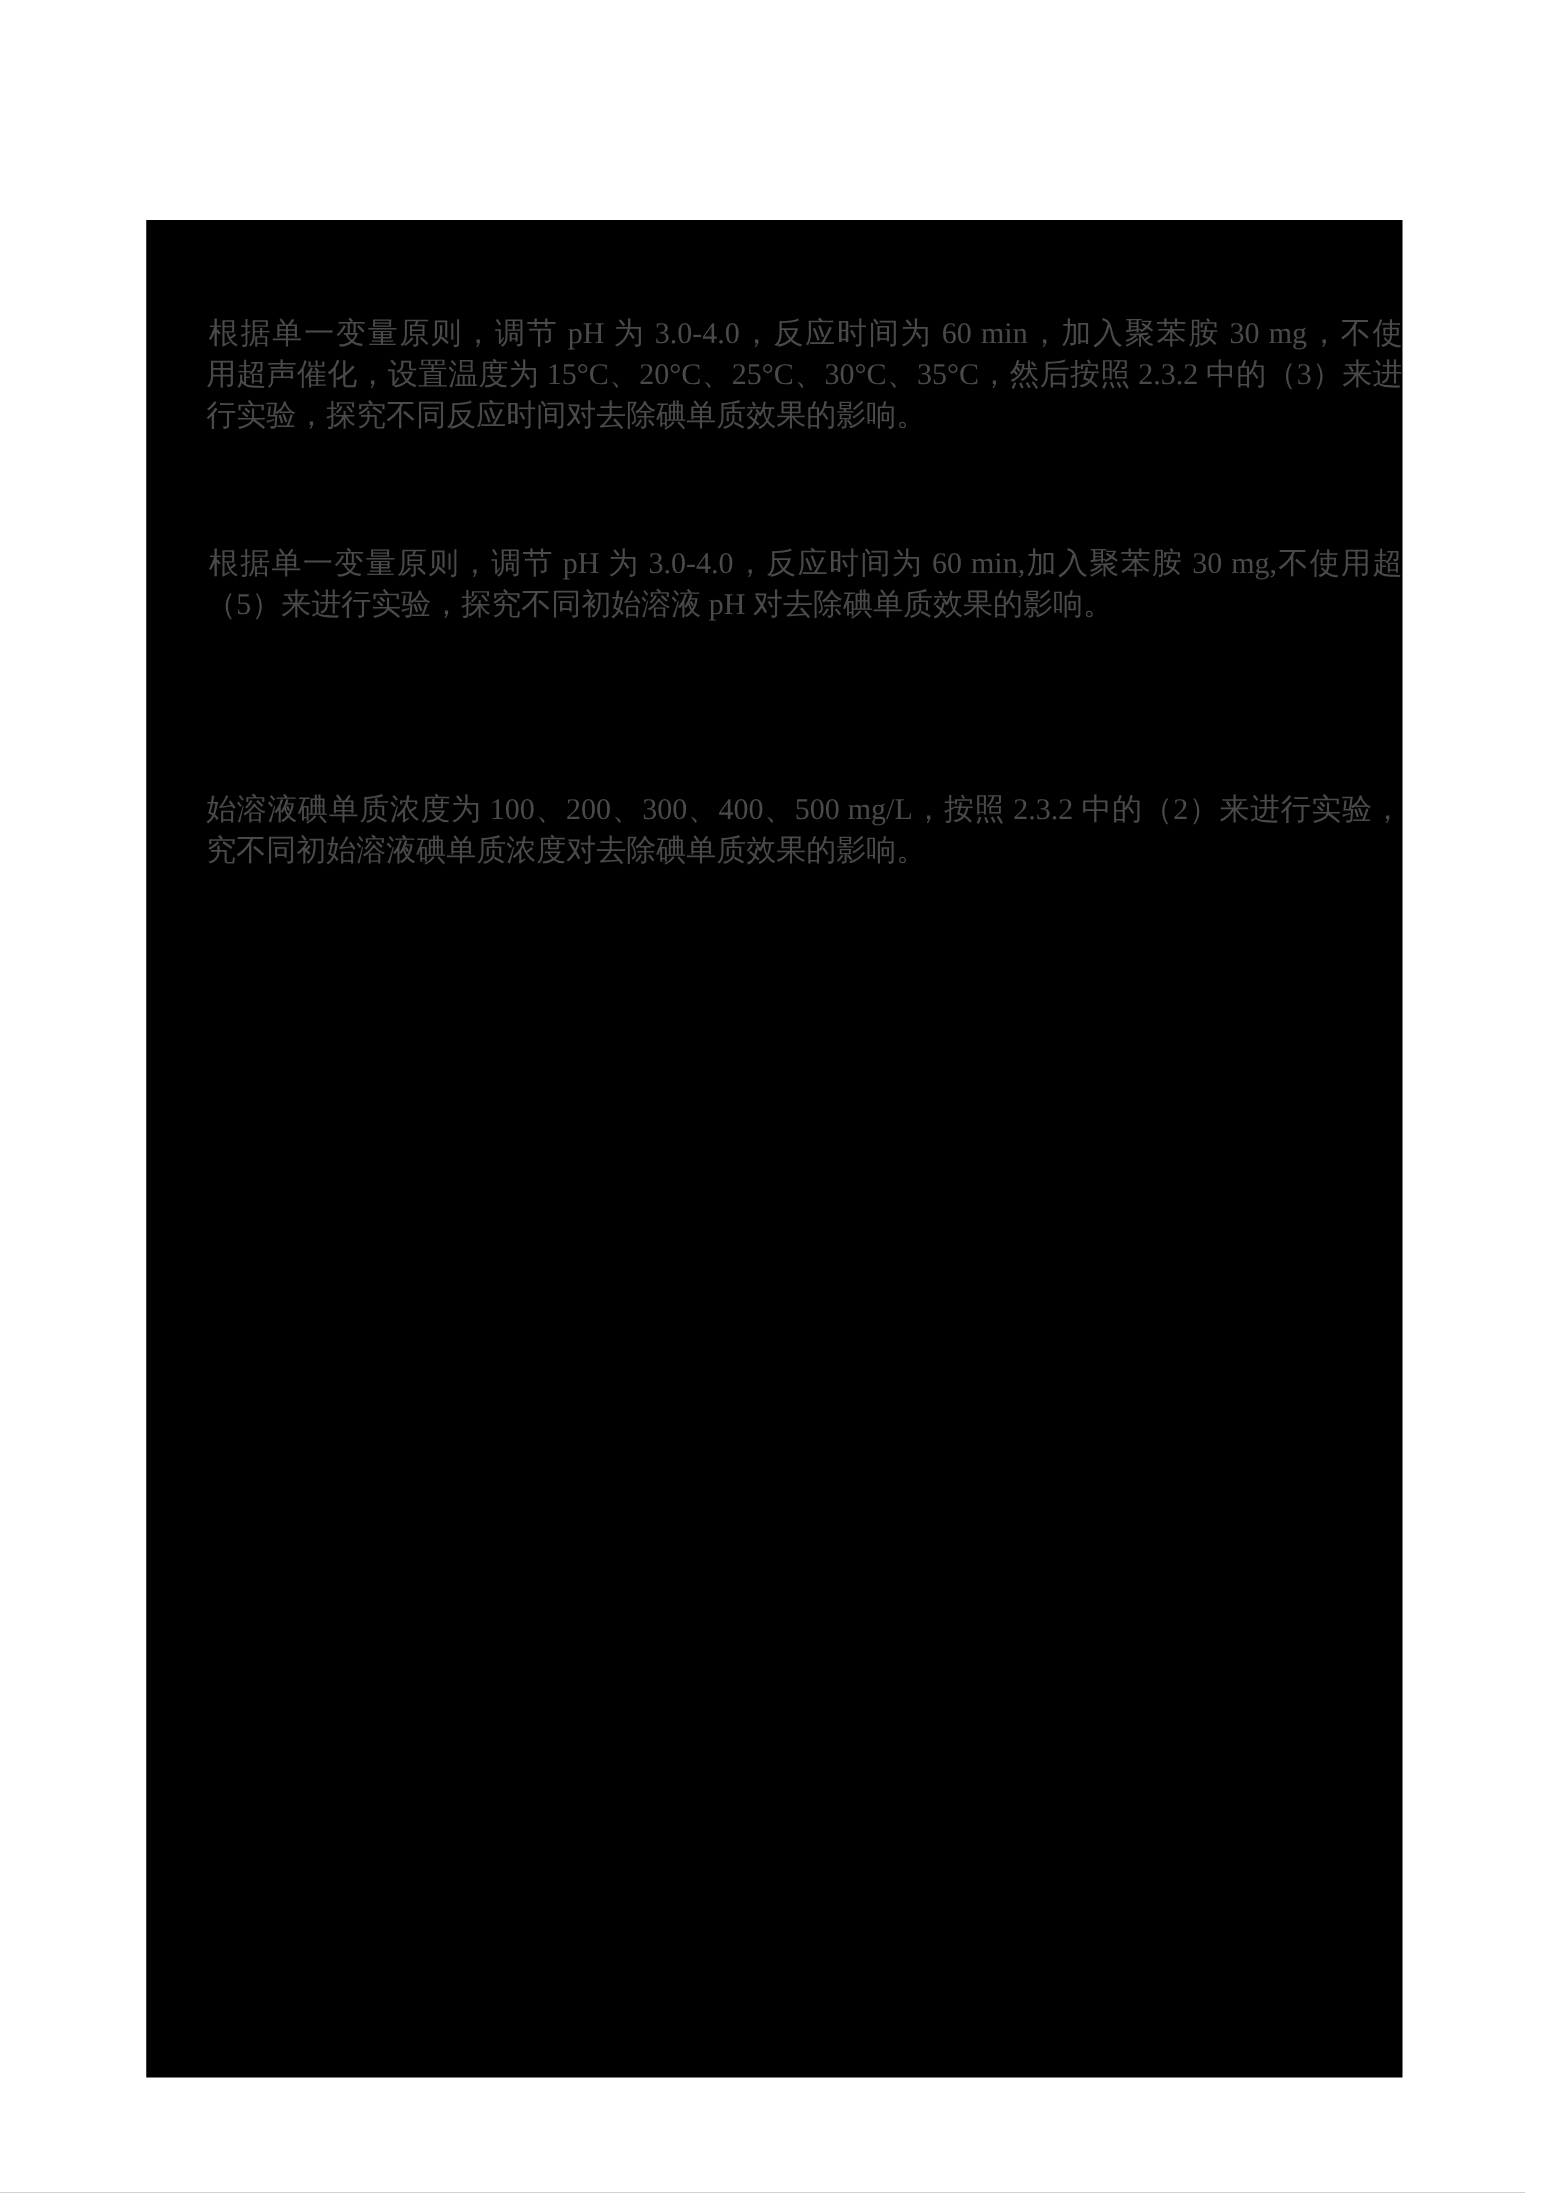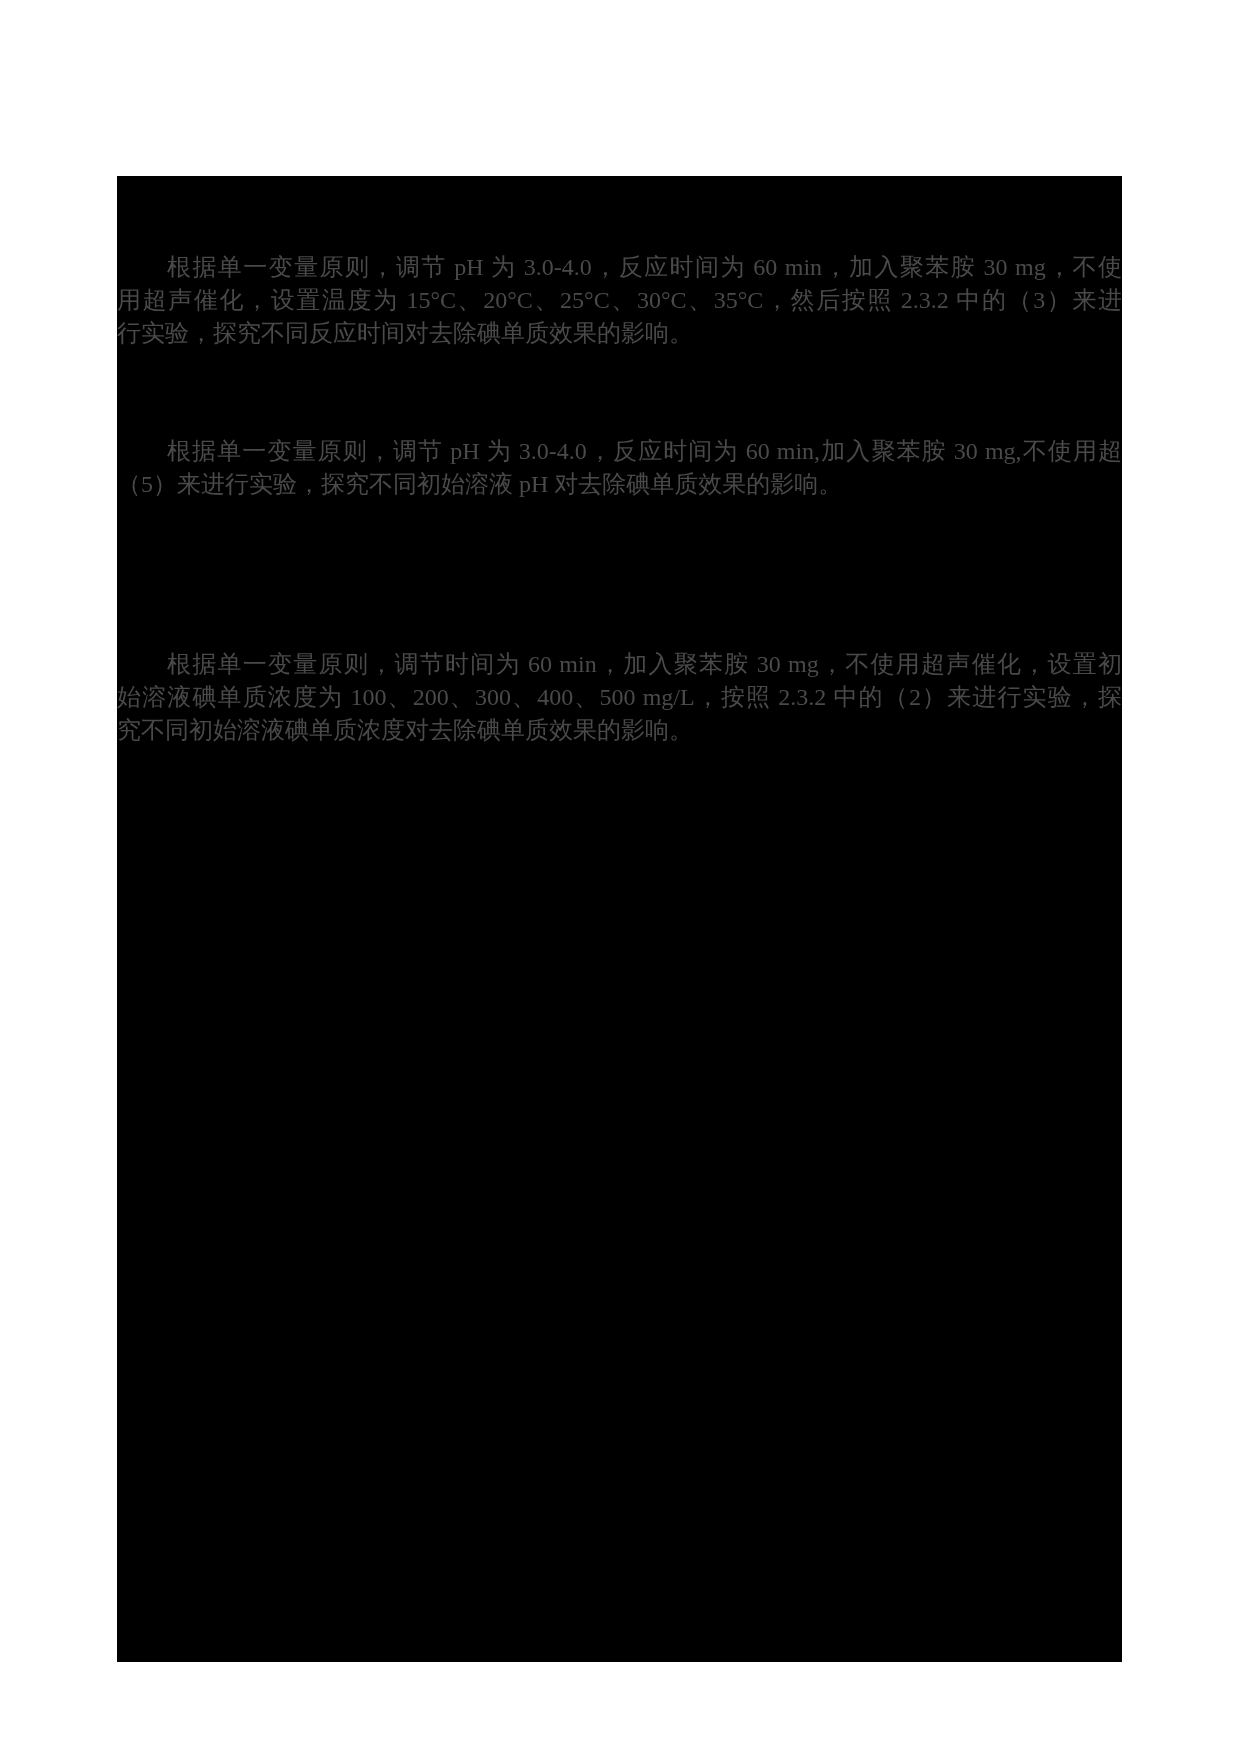--- a/index.html
+++ b/index.html
@@ -28,20 +28,21 @@
     left: 0;
     width: 1005px;
     color: #4a4a4a;
     font-size: 24px;
     line-height: 33px;
   }
   .para .line {
     height: 33px;
     white-space: nowrap;
     overflow: hidden;
+    padding-left: 48px;
   }
   .para .line.just {
     white-space: normal;
     text-align: justify;
     text-align-last: justify;
   }
   .para .line.indent {
     padding-left: 50px;
     margin-top: 16px;
   }
@@ -60,19 +61,18 @@
       <div class="line just">用超声催化，设置温度为 15°C、20°C、25°C、30°C、35°C，然后按照 2.3.2 中的（3）来进</div>
       <div class="line">行实验，探究不同反应时间对去除碘单质效果的影响。</div>
     </div>
 
     <div class="para p2">
       <div class="line just indent">根据单一变量原则，调节 pH 为 3.0-4.0，反应时间为 60 min,加入聚苯胺 30 mg,不使用超</div>
       <div class="line">（5）来进行实验，探究不同初始溶液 pH 对去除碘单质效果的影响。</div>
     </div>
 
     <div class="para p3">
-      <div class="line just indent">根据单一变量原则，调节时间为 60 min，加入聚苯胺 30 mg，不使用超声催化，设置初</div>
       <div class="line just">始溶液碘单质浓度为 100、200、300、400、500 mg/L，按照 2.3.2 中的（2）来进行实验，探</div>
       <div class="line">究不同初始溶液碘单质浓度对去除碘单质效果的影响。</div>
     </div>
 
   </div>
 </div>
 
 </body></html>

